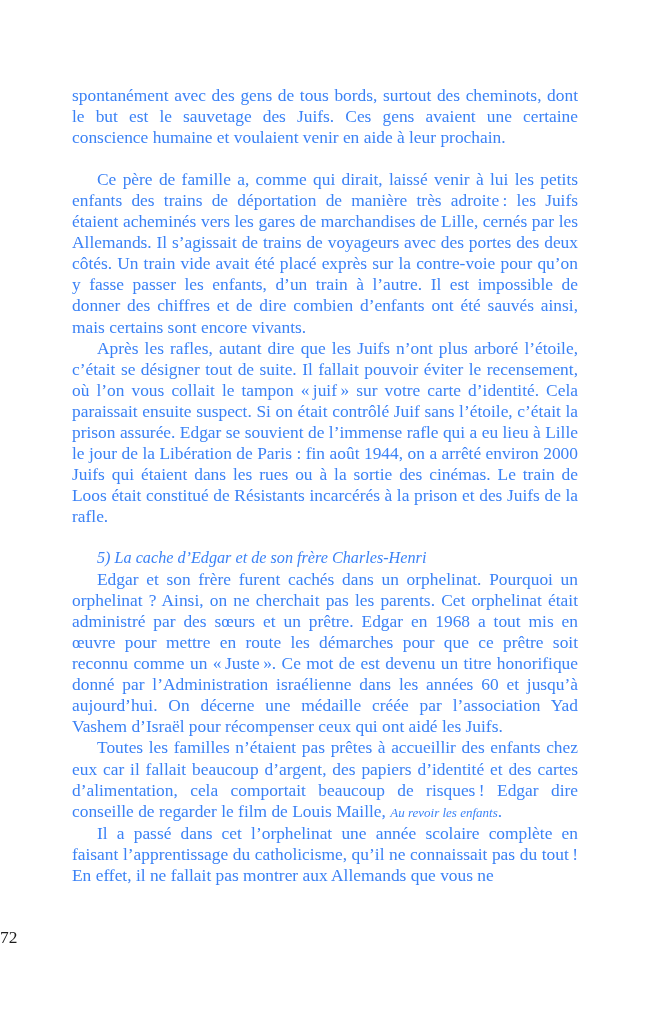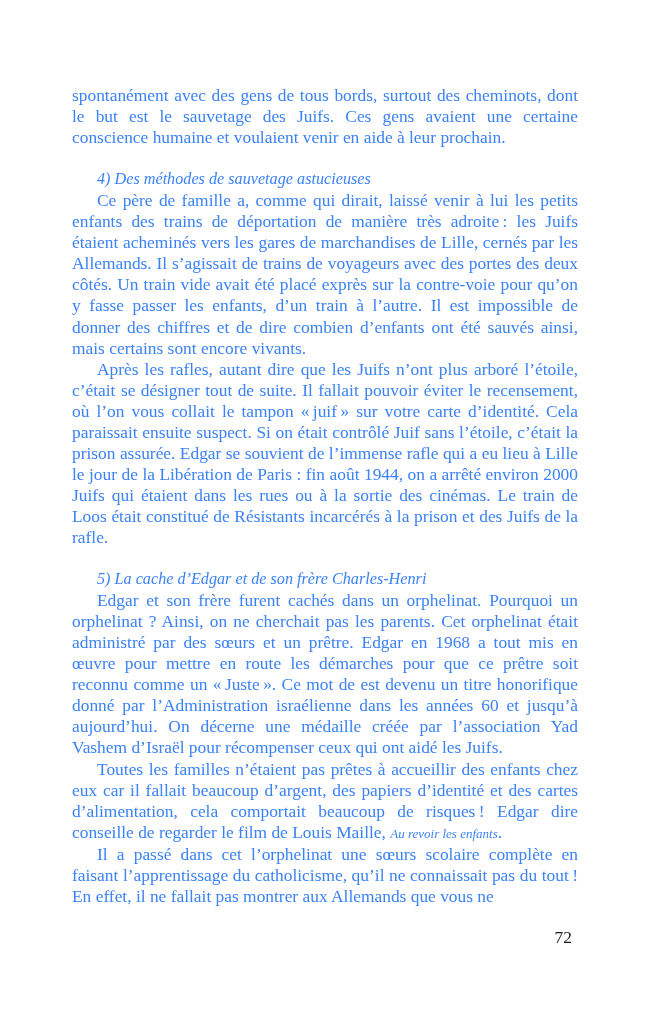--- a/index.html
+++ b/index.html
@@ -43,35 +43,34 @@
   }
   .para em {
     font-style: italic;
     font-size: 13px;
   }
   .page-number {
     position: absolute;
     left: 0;
     width: 572px;
     top: 927px;
-    text-align: right;
+    text-align: left;
     font-family: "Liberation Serif", "DejaVu Serif", serif;
     font-size: 17.4px;
     color: #1c1c1c;
   }
 </style>
 </head>
 <body>
 
 <div class="page">
   <p class="para noindent">spontanément avec des gens de tous bords, surtout des cheminots, dont le but est le sauvetage des Juifs. Ces gens avaient une certaine conscience humaine et voulaient venir en aide à leur prochain.</p>
   <div class="blank"></div>
-  <p class="heading">4) Des méthodes de sauvetage astucieuses</p>
   <p class="para">Ce père de famille a, comme qui dirait, laissé venir à lui les petits enfants des trains de déportation de manière très adroite : les Juifs étaient acheminés vers les gares de marchandises de Lille, cernés par les Allemands. Il s’agissait de trains de voyageurs avec des portes des deux côtés. Un train vide avait été placé exprès sur la contre-voie pour qu’on y fasse passer les enfants, d’un train à l’autre. Il est impossible de donner des chiffres et de dire combien d’enfants ont été sauvés ainsi, mais certains sont encore vivants.</p>
   <p class="para">Après les rafles, autant dire que les Juifs n’ont plus arboré l’étoile, c’était se désigner tout de suite. Il fallait pouvoir éviter le recensement, où l’on vous collait le tampon « juif » sur votre carte d’identité. Cela paraissait ensuite suspect. Si on était contrôlé Juif sans l’étoile, c’était la prison assurée. Edgar se souvient de l’immense rafle qui a eu lieu à Lille le jour de la Libération de Paris : fin août 1944, on a arrêté environ 2000 Juifs qui étaient dans les rues ou à la sortie des cinémas. Le train de Loos était constitué de Résistants incarcérés à la prison et des Juifs de la rafle.</p>
   <div class="blank"></div>
   <p class="heading">5) La cache d’Edgar et de son frère Charles-Henri</p>
   <p class="para">Edgar et son frère furent cachés dans un orphelinat. Pourquoi un orphelinat ? Ainsi, on ne cherchait pas les parents. Cet orphelinat était administré par des sœurs et un prêtre. Edgar en 1968 a tout mis en œuvre pour mettre en route les démarches pour que ce prêtre soit reconnu comme un « Juste ». Ce mot de est devenu un titre honorifique donné par l’Administration israélienne dans les années 60 et jusqu’à aujourd’hui. On décerne une médaille créée par l’association Yad Vashem d’Israël pour récompenser ceux qui ont aidé les Juifs.</p>
   <p class="para"><span>Toutes les familles n’étaient pas prêtes à accueillir des enfants chez eux car il fallait beaucoup d’argent, des papiers d’identité et des cartes d’alimentation, cela comportait beaucoup de risques ! Edgar dire conseille de regarder le film de Louis Maille, </span><em>Au revoir les enfants</em><span>.</span></p>
-  <p class="para">Il a passé dans cet l’orphelinat une sœurs scolaire complète en faisant l’apprentissage du catholicisme, qu’il ne connaissait pas du tout ! En effet, il ne fallait pas montrer aux Allemands que vous ne</p>
+  <p class="para">Il a passé dans cet l’orphelinat une année scolaire complète en faisant l’apprentissage du catholicisme, qu’il ne connaissait pas du tout ! En effet, il ne fallait pas montrer aux Allemands que vous ne</p>
 </div>
 
 <div class="page-number">72</div>
 
 </body></html>

